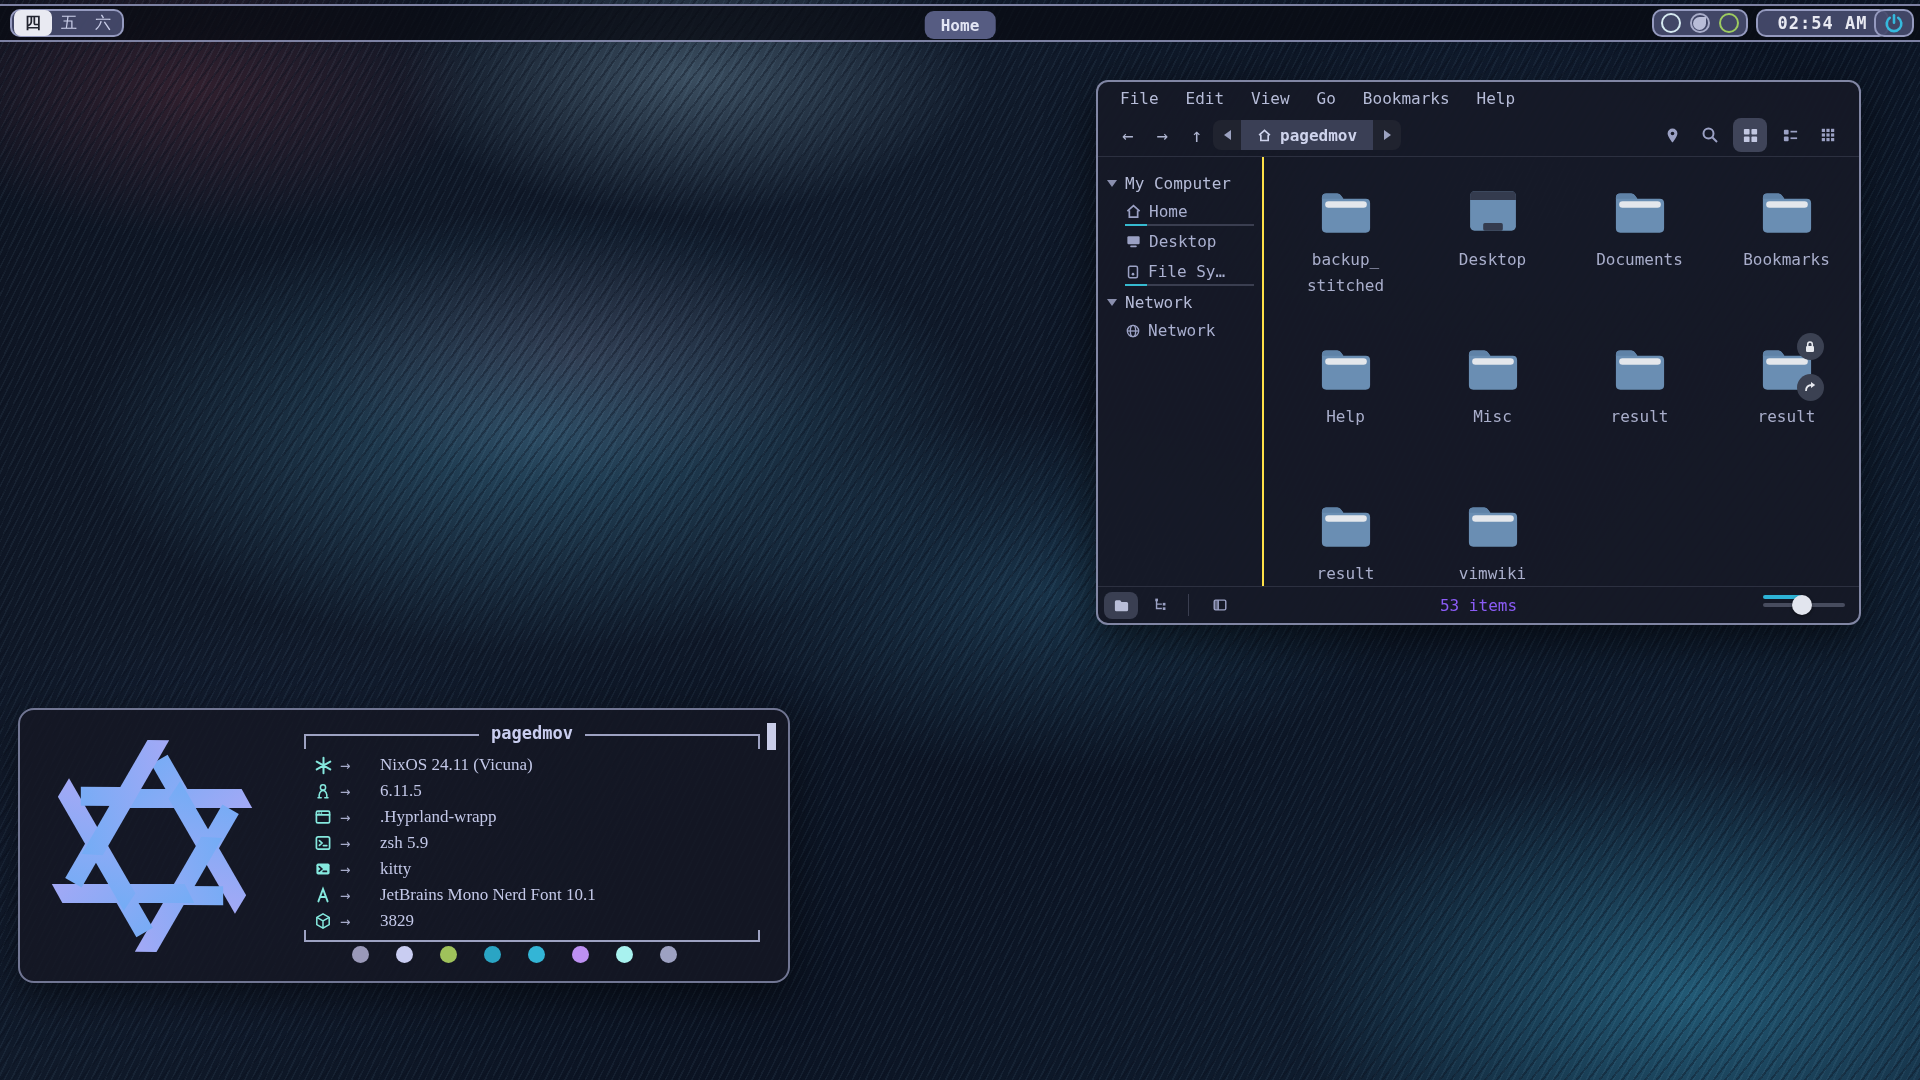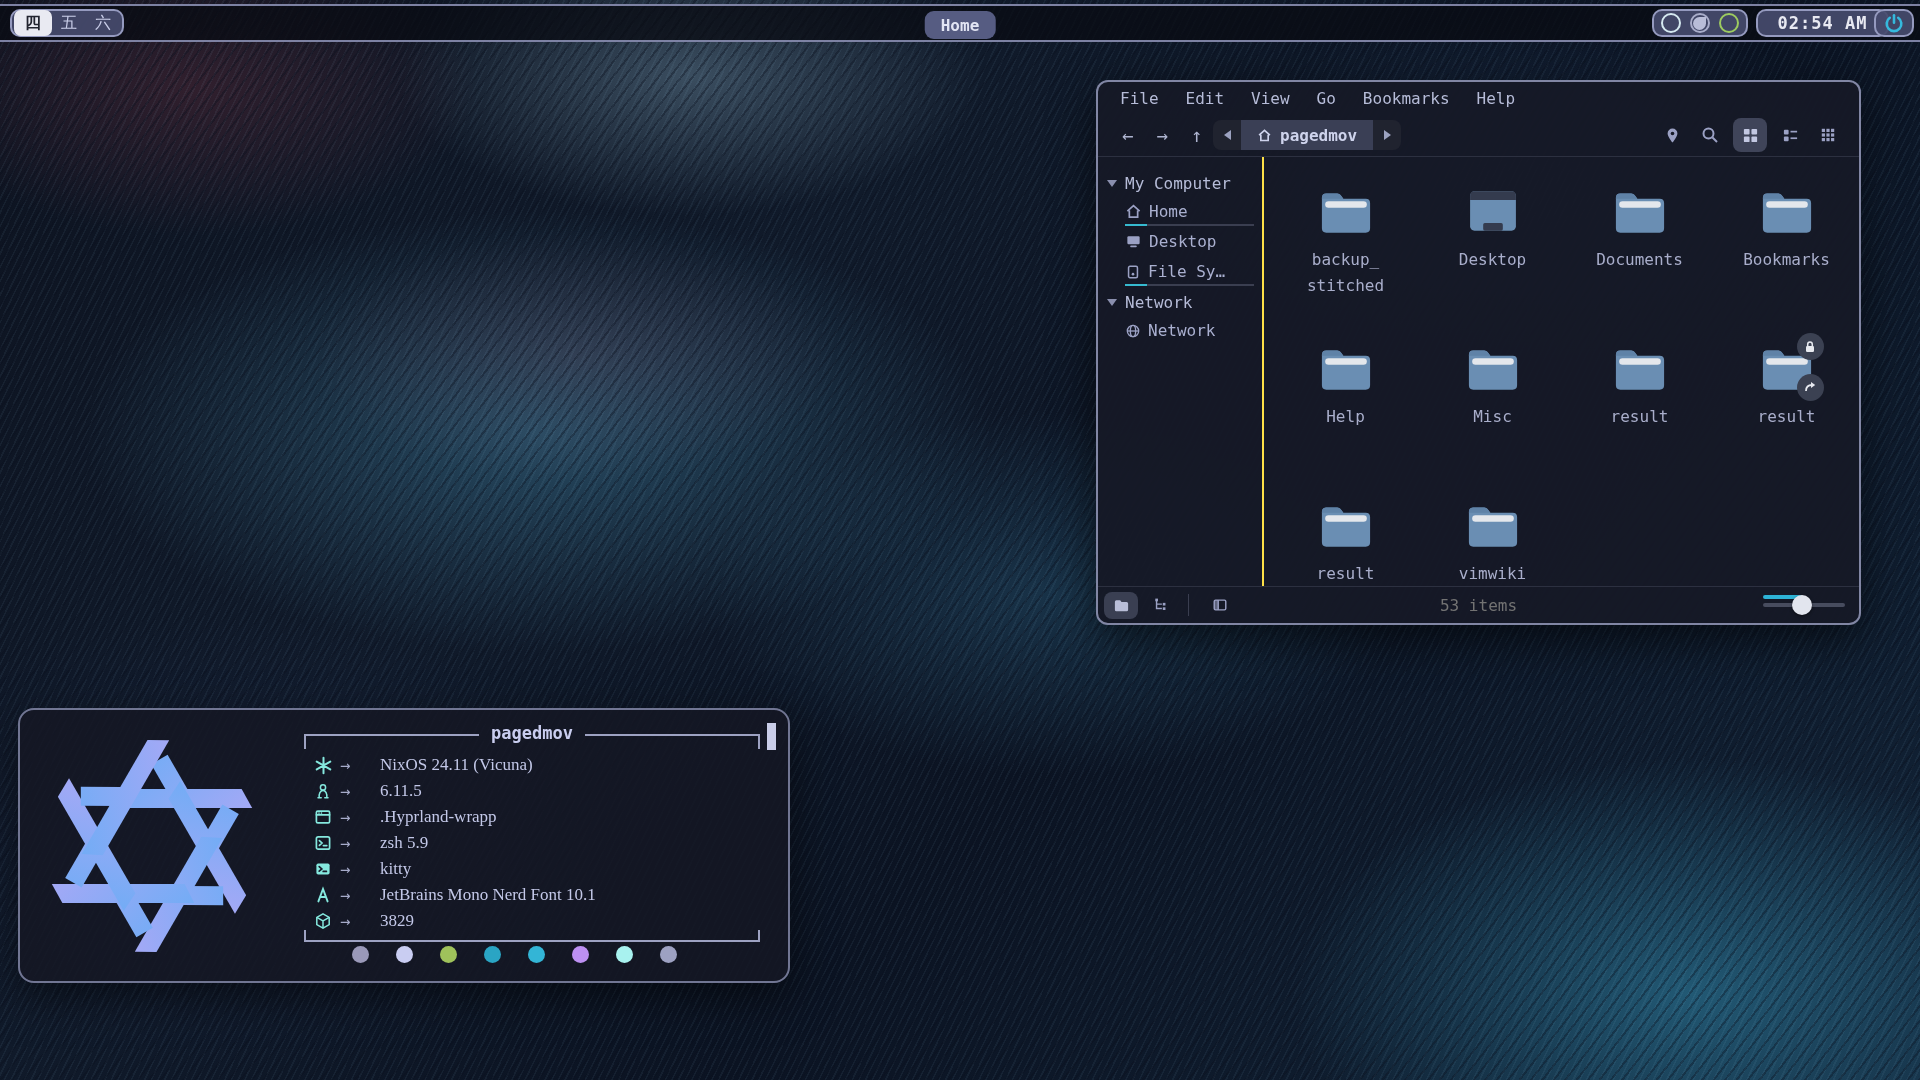--- a/index.html
+++ b/index.html
@@ -89,21 +89,21 @@
   .emblem.symlink-pos { bottom:-6px; right:-10px; }
   .f-item.lock .emblem.lock-pos { display:flex; }
   .f-item.symlink .emblem.symlink-pos { display:flex; }
 
   .fm-statusbar { position:absolute; left:0; right:0; bottom:0; height:37px;
     border-top:1px solid #2c3040; display:flex; align-items:center; }
   .st-btn { width:34px; height:27px; margin-left:6px; border-radius:8px;
     display:flex; align-items:center; justify-content:center; }
   .st-btn.active { background:#3a3f52; }
   .st-sep { width:1px; height:22px; background:#3a3e50; margin:0 8px 0 10px; }
-  .st-items { position:absolute; left:50%; transform:translateX(-50%); font-size:16px; color:#737373; }
+  .st-items { position:absolute; left:50%; transform:translateX(-50%); font-size:16px; color:#8b5cf6; }
   .zoom-slider { position:absolute; right:14px; width:82px; height:20px; display:flex; align-items:center; }
   .zs-track { position:relative; width:100%; height:4px; border-radius:2px; background:#474c5e; }
   .zs-fill { position:absolute; left:0; top:0; height:4px; width:48%; border-radius:2px; background:#2db3d6; }
   .zs-handle { position:absolute; left:48%; top:50%; transform:translate(-50%,-50%);
     width:20px; height:20px; border-radius:50%; background:#e2e5ee; box-shadow:0 1px 3px rgba(0,0,0,.5); }
 
   
   .term { position:absolute; left:18px; top:708px; width:772px; height:275px;
     background:rgba(21,23,36,.87); border:2px solid rgba(124,129,160,.9); border-radius:16px;
     box-shadow:0 14px 44px rgba(0,0,0,.5); }

